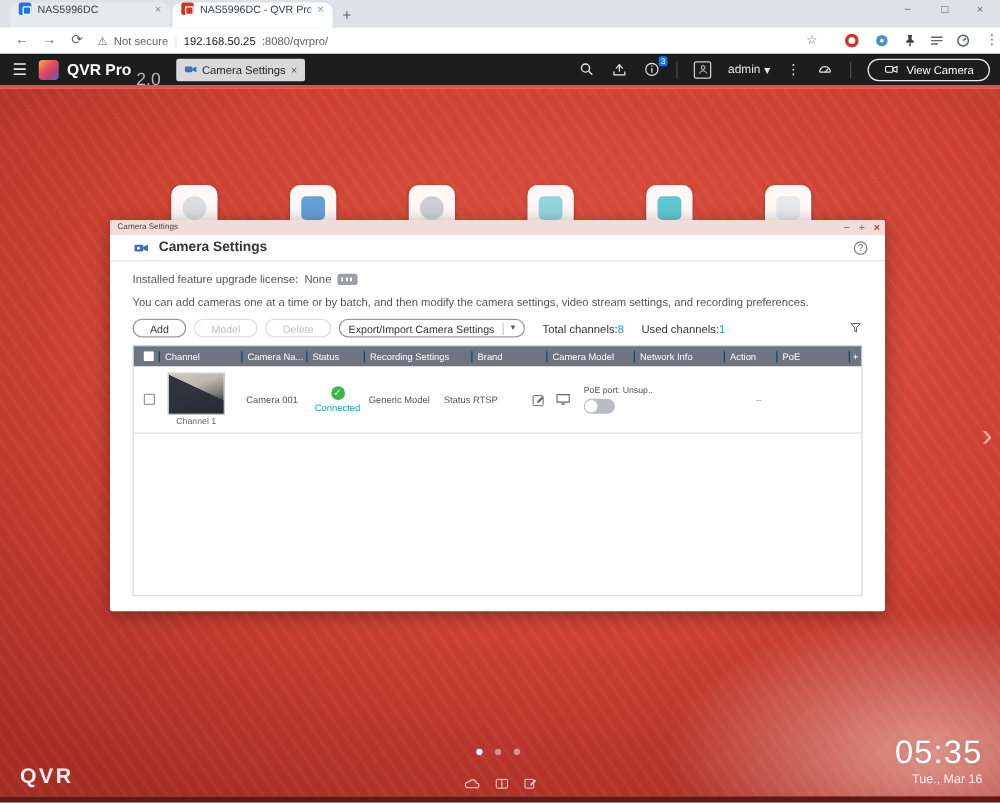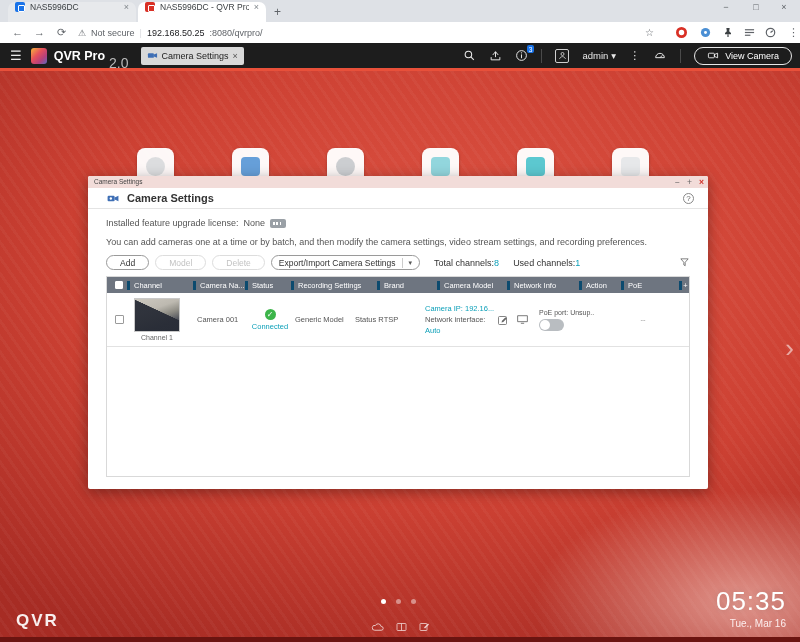--- a/index.html
+++ b/index.html
@@ -97,21 +97,21 @@
     font-size:8.5px; color:#333; display:flex; align-items:center; justify-content:center; padding:0 13px; }
   .pill.disabled { border-color:#ddd; color:#c2c2c2; }
   .pill.dd { padding:0 7px; gap:6px; }
   .pill.dd .caret { color:#555; font-size:7px; border-left:1px solid #ccc; padding-left:6px; height:10px; line-height:10px; }
   .stat { font-size:9px; color:#333; margin-left:8px; white-space:nowrap; }
   .stat b { color:#0b9fb8; font-weight:normal; }
   #filterbtn { margin-left:auto; }
 
   #tbl { position:absolute; left:18px; top:100px; width:584px; height:201px; border:1px solid #d9d9d9; }
   #thead { display:flex; height:16px; background:#6e7580; align-items:center; }
-  .th { font-size:7.5px; color:#fff; padding-left:4px; border-left:3px solid #0c4a6e;
+  .th { font-size:7.5px; color:#fff; padding-left:4px; border-left:1px solid #0c4a6e;
     white-space:nowrap; overflow:hidden; }
   .th:first-child { border-left:none; }
   .c-cb{width:20px; display:flex; justify-content:center;} .c0{width:66px} .c1{width:52px}
   .c2{width:46px} .c3{width:86px} .c4{width:60px} .c5{width:70px} .c6{width:72px}
   .c7{width:42px} .c8{width:58px} .c9{flex:1; text-align:center; padding-left:0;}
   .hcheck { width:8px; height:8px; background:#fff; border:1px solid #fff; border-radius:1px; }
   #trow { display:flex; align-items:center; height:54px; border-bottom:1px solid #e2e2e2;
     font-size:7.5px; color:#555; }
   .td { padding-left:4px; }
   .rcheck { width:9px; height:9px; border:1px solid #9a9a9a; border-radius:1px; background:#fff; }
@@ -356,25 +356,20 @@
         </div>
         <div class="td c1">Camera 001</div>
         <div class="td c2">
           <div class="statuscell">
             <span class="okring">✓</span>
             <span class="teal">Connected</span>
           </div>
         </div>
         <div class="td c4">Generic Model</div>
         <div class="td c5">Status RTSP</div>
-        <div class="td c6">
-          <div class="mln teal">Camera IP: 192.16...</div>
-          <div class="mln">Network interface:</div>
-          <div class="mln teal">Auto</div>
-        </div>
         <div class="td c7">
           <div class="actioncell">
             <span>
               <svg width="12" height="12" viewBox="0 0 24 24">
                   <rect x="3" y="5" width="16" height="16" rx="2" fill="none" stroke="#666" stroke-width="1.6"></rect>
                   <path d="M9 17l1-3.5 7-7 2.5 2.5-7 7z" fill="#666"></path>
                 </svg>
               </span>
             <span>
               <svg width="13" height="11" viewBox="0 0 24 20">

